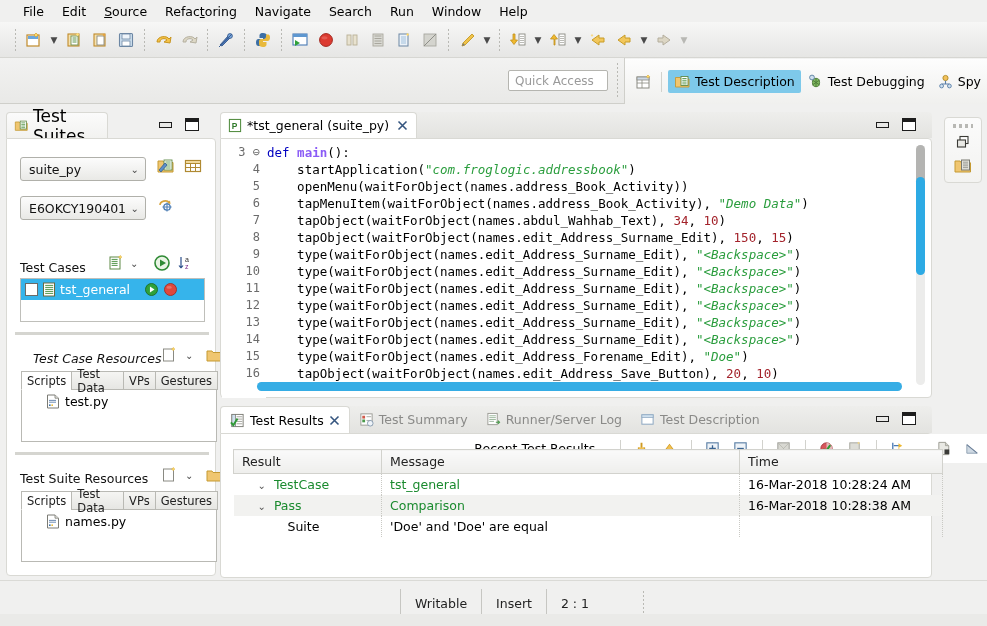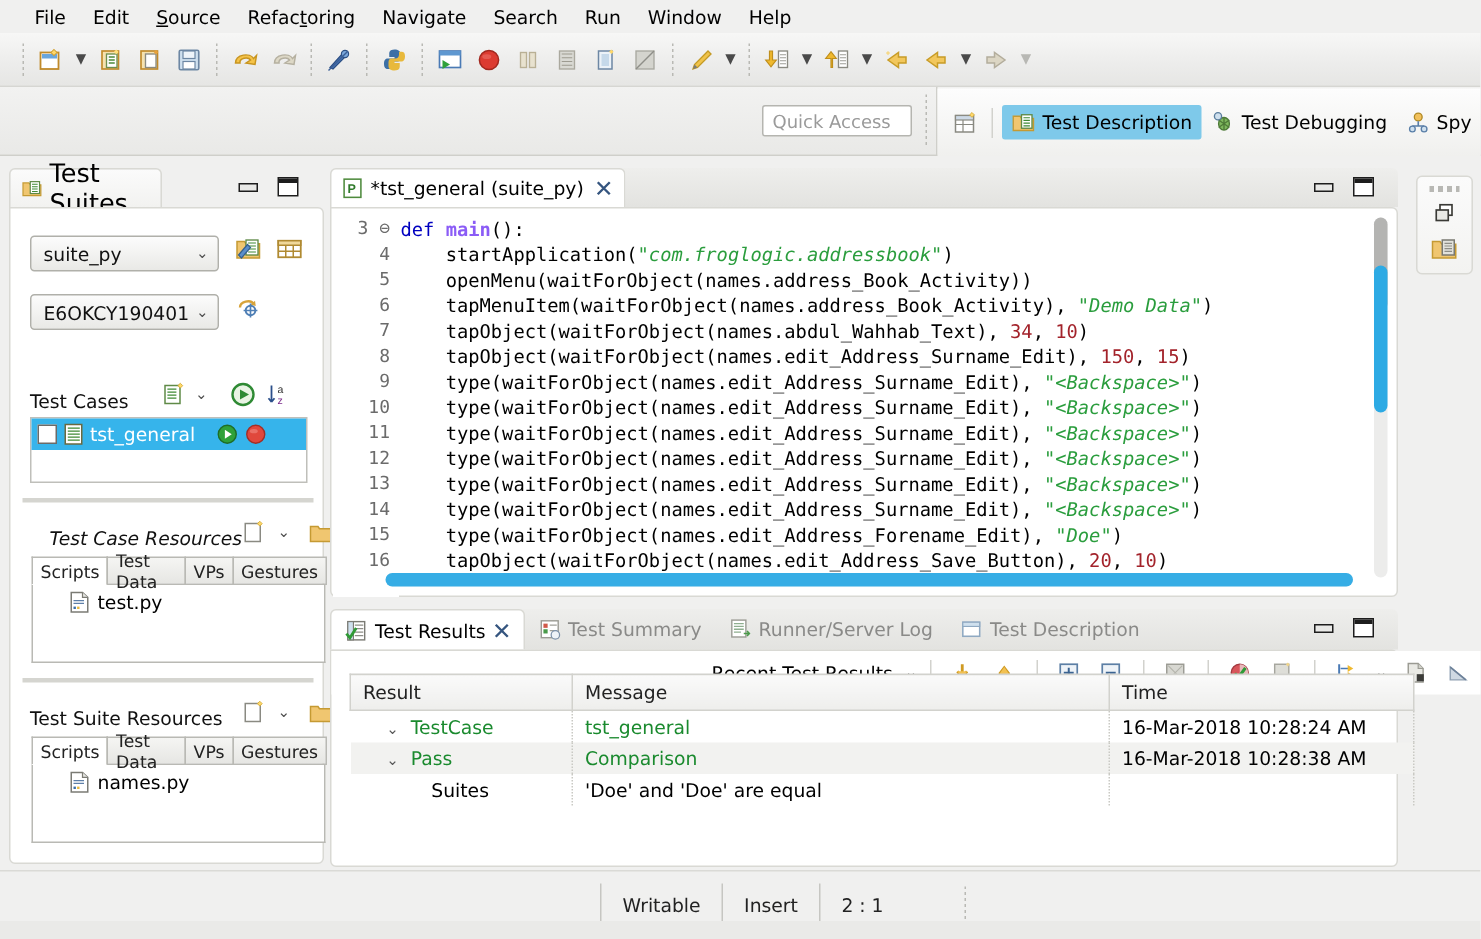--- a/index.html
+++ b/index.html
@@ -854,21 +854,21 @@
           <tr class="alt">
             <td style="padding-left:24px;">
               <span class="twisty">⌄</span>
               <span class="green">Pass</span>
             </td>
             <td class="green">Comparison</td>
             <td>16-Mar-2018 10:28:38 AM</td>
           </tr>
           <tr>
             <td style="padding-left:54px;">
-              <span>Suites</span>
+              <span>Suite</span>
             </td>
             <td>'Doe' and 'Doe' are equal</td>
             <td></td>
           </tr>
         </tbody>
       </table>
     </div>
   </div>
 
   <div class="rightbar">

